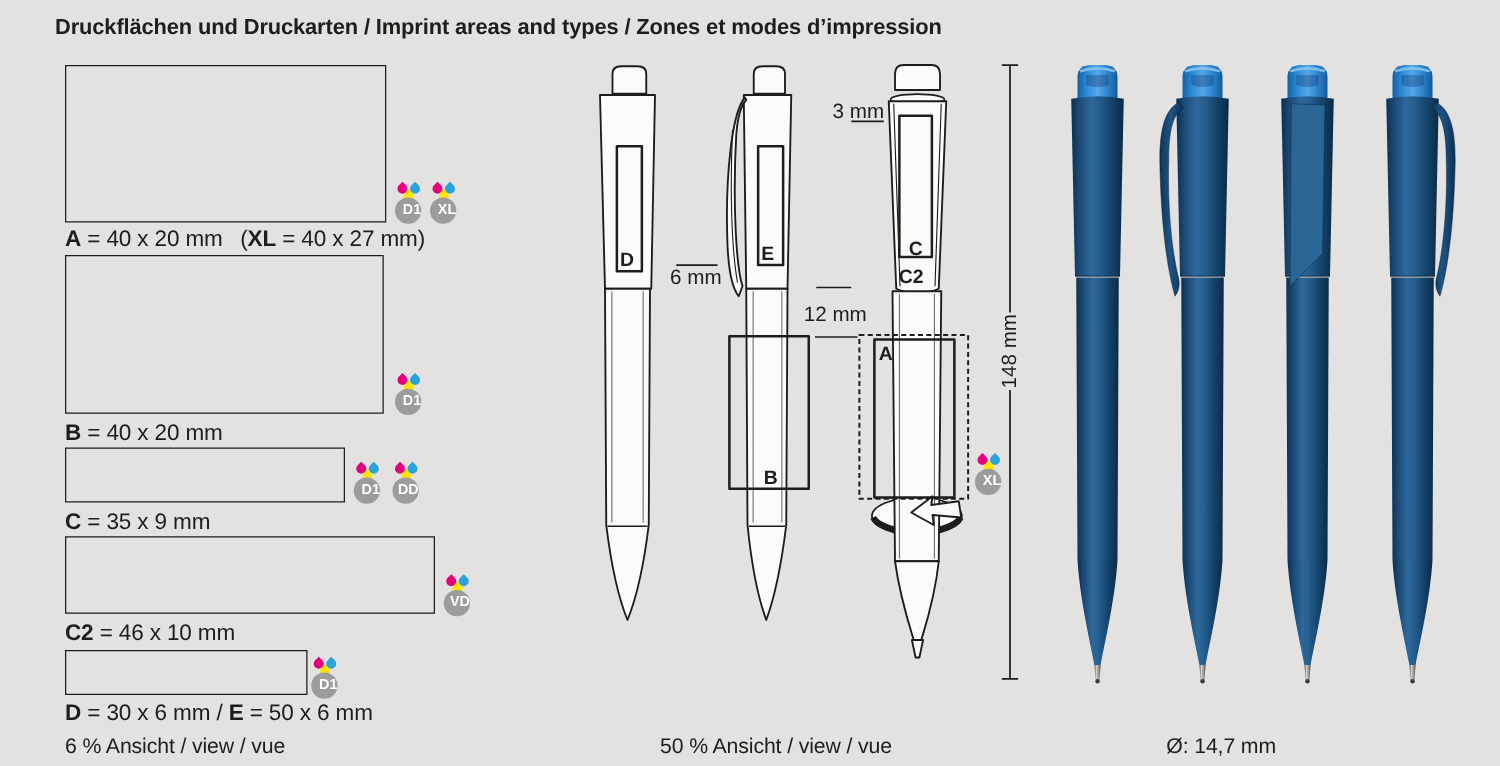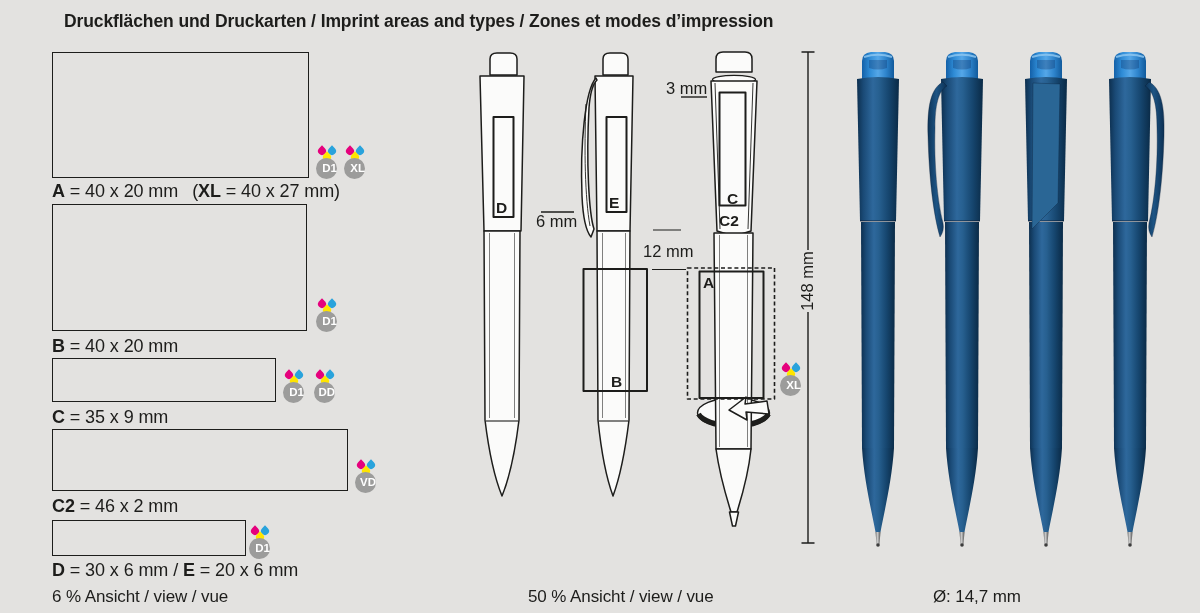--- a/index.html
+++ b/index.html
@@ -1,21 +1,21 @@
 <!DOCTYPE html>
 <html><head>
 <meta charset="utf-8">
 <style>
   html,body{margin:0;padding:0}
   body{
     width:1200px;height:613px;position:relative;overflow:hidden;
     background:#e3e2e0;color:#1d1d1b;
     font-family:"Liberation Sans",sans-serif;
   }
-  #title{position:absolute;left:64px;top:11px;font-size:17.5px;font-weight:700;letter-spacing:-.1px;white-space:nowrap}
+  #title{position:absolute;left:44px;top:11px;font-size:17.5px;font-weight:700;letter-spacing:-.1px;white-space:nowrap}
   .zone-rect{position:absolute;border:1.6px solid #1d1d1b}
   .zone-label{position:absolute;font-size:18px;white-space:nowrap;letter-spacing:-.1px}
   .zone-label b{font-weight:700}
   .gap{display:inline-block;width:14px}
   .caption{position:absolute;font-size:17px;white-space:nowrap;letter-spacing:-.1px}
   .cmyk-icon{position:absolute;width:22px;height:33px}
   .cmyk-icon .drop{position:absolute;width:8px;height:8px;border-radius:0 50% 50% 50%;transform:rotate(45deg)}
   .cmyk-icon .drop.m{left:2px;top:1px;background:#e5017d}
   .cmyk-icon .drop.c{left:12px;top:1px;background:#29a3dc}
   .cmyk-icon .drop.y{left:7px;top:6.5px;background:#ffe500}
@@ -64,30 +64,30 @@
     <b class="badge">D1</b>
   </span>
 <span class="cmyk-icon" style="left:314px;top:370px">
     <i class="drop m"></i>
     <i class="drop c"></i>
     <i class="drop y"></i>
     <b class="badge">DD</b>
   </span>
 
 <div class="zone-rect" style="left:52px;top:429px;width:294px;height:60px"></div>
-<div class="zone-label" style="left:52px;top:496px"><b>C2</b><span> = 46 x 2 mm</span></div>
+<div class="zone-label" style="left:52px;top:496px"><b>C2</b><span> = 46 x 10 mm</span></div>
 <span class="cmyk-icon" style="left:355px;top:460px">
     <i class="drop m"></i>
     <i class="drop c"></i>
     <i class="drop y"></i>
     <b class="badge">VD</b>
   </span>
 
 <div class="zone-rect" style="left:52px;top:520px;width:192px;height:34px"></div>
-<div class="zone-label" style="left:52px;top:560px"><b>D</b><span> = 30 x 6 mm / </span><b>E</b><span> = 20 x 6 mm</span></div>
+<div class="zone-label" style="left:52px;top:560px"><b>D</b><span> = 30 x 6 mm / </span><b>E</b><span> = 50 x 6 mm</span></div>
 <span class="cmyk-icon" style="left:249px;top:526px">
     <i class="drop m"></i>
     <i class="drop c"></i>
     <i class="drop y"></i>
     <b class="badge">D1</b>
   </span>
 
 <span class="cmyk-icon" style="left:780px;top:363px">
     <i class="drop m"></i>
     <i class="drop c"></i>

